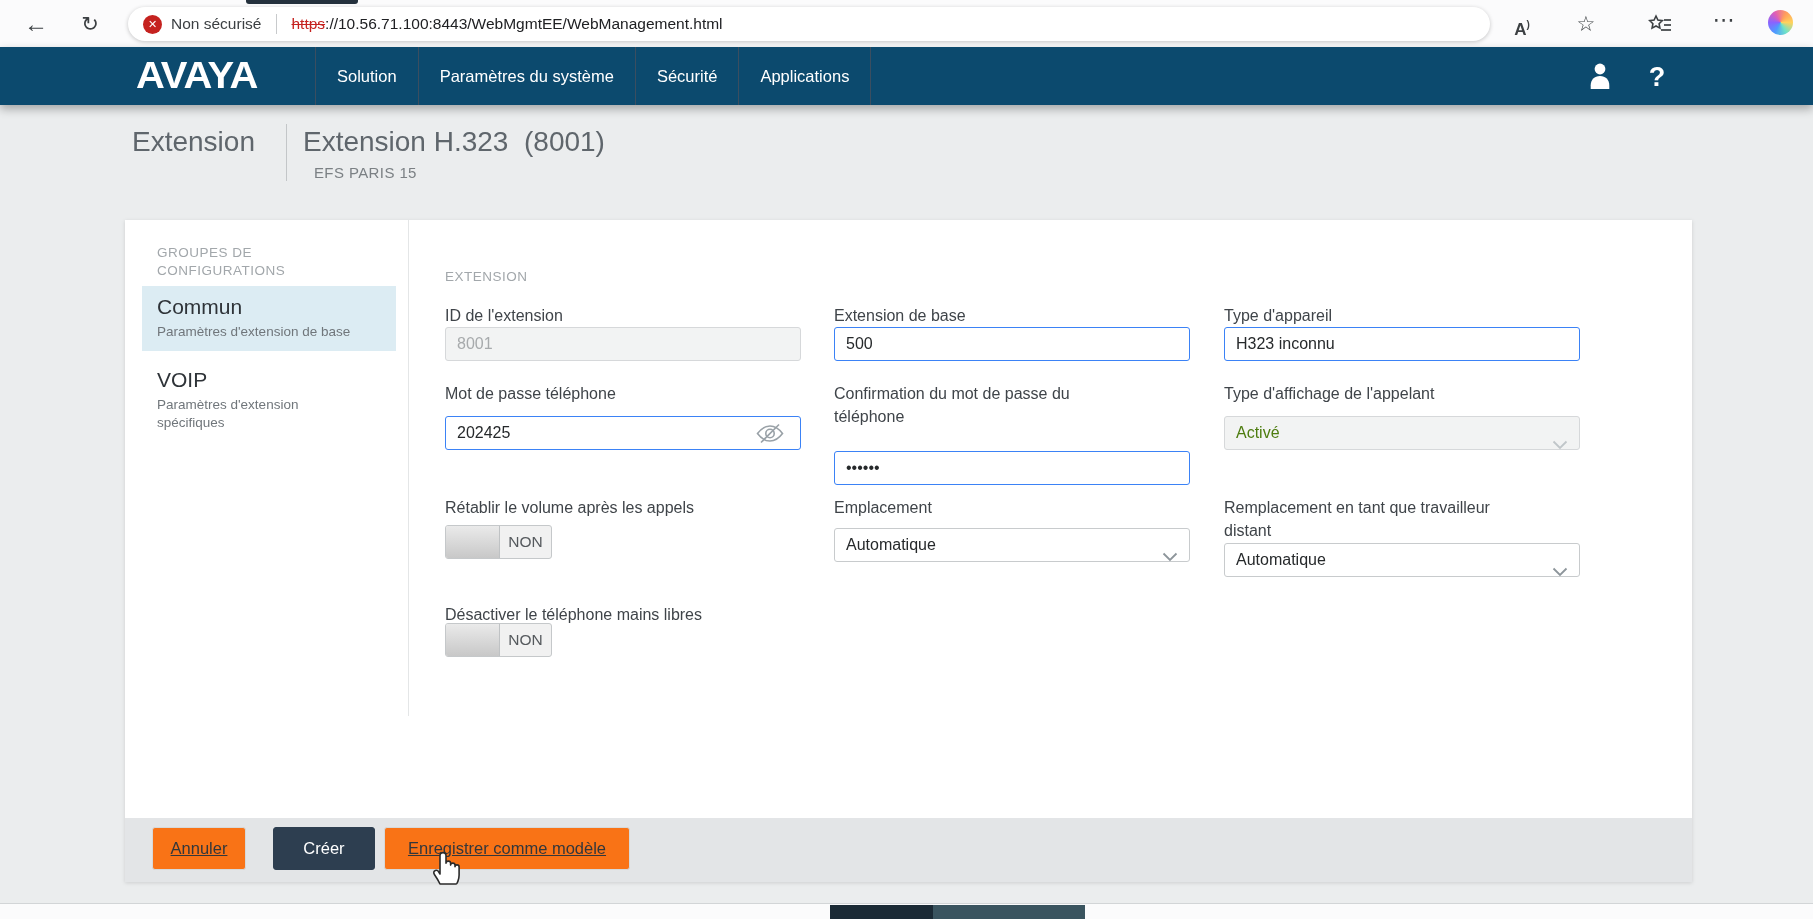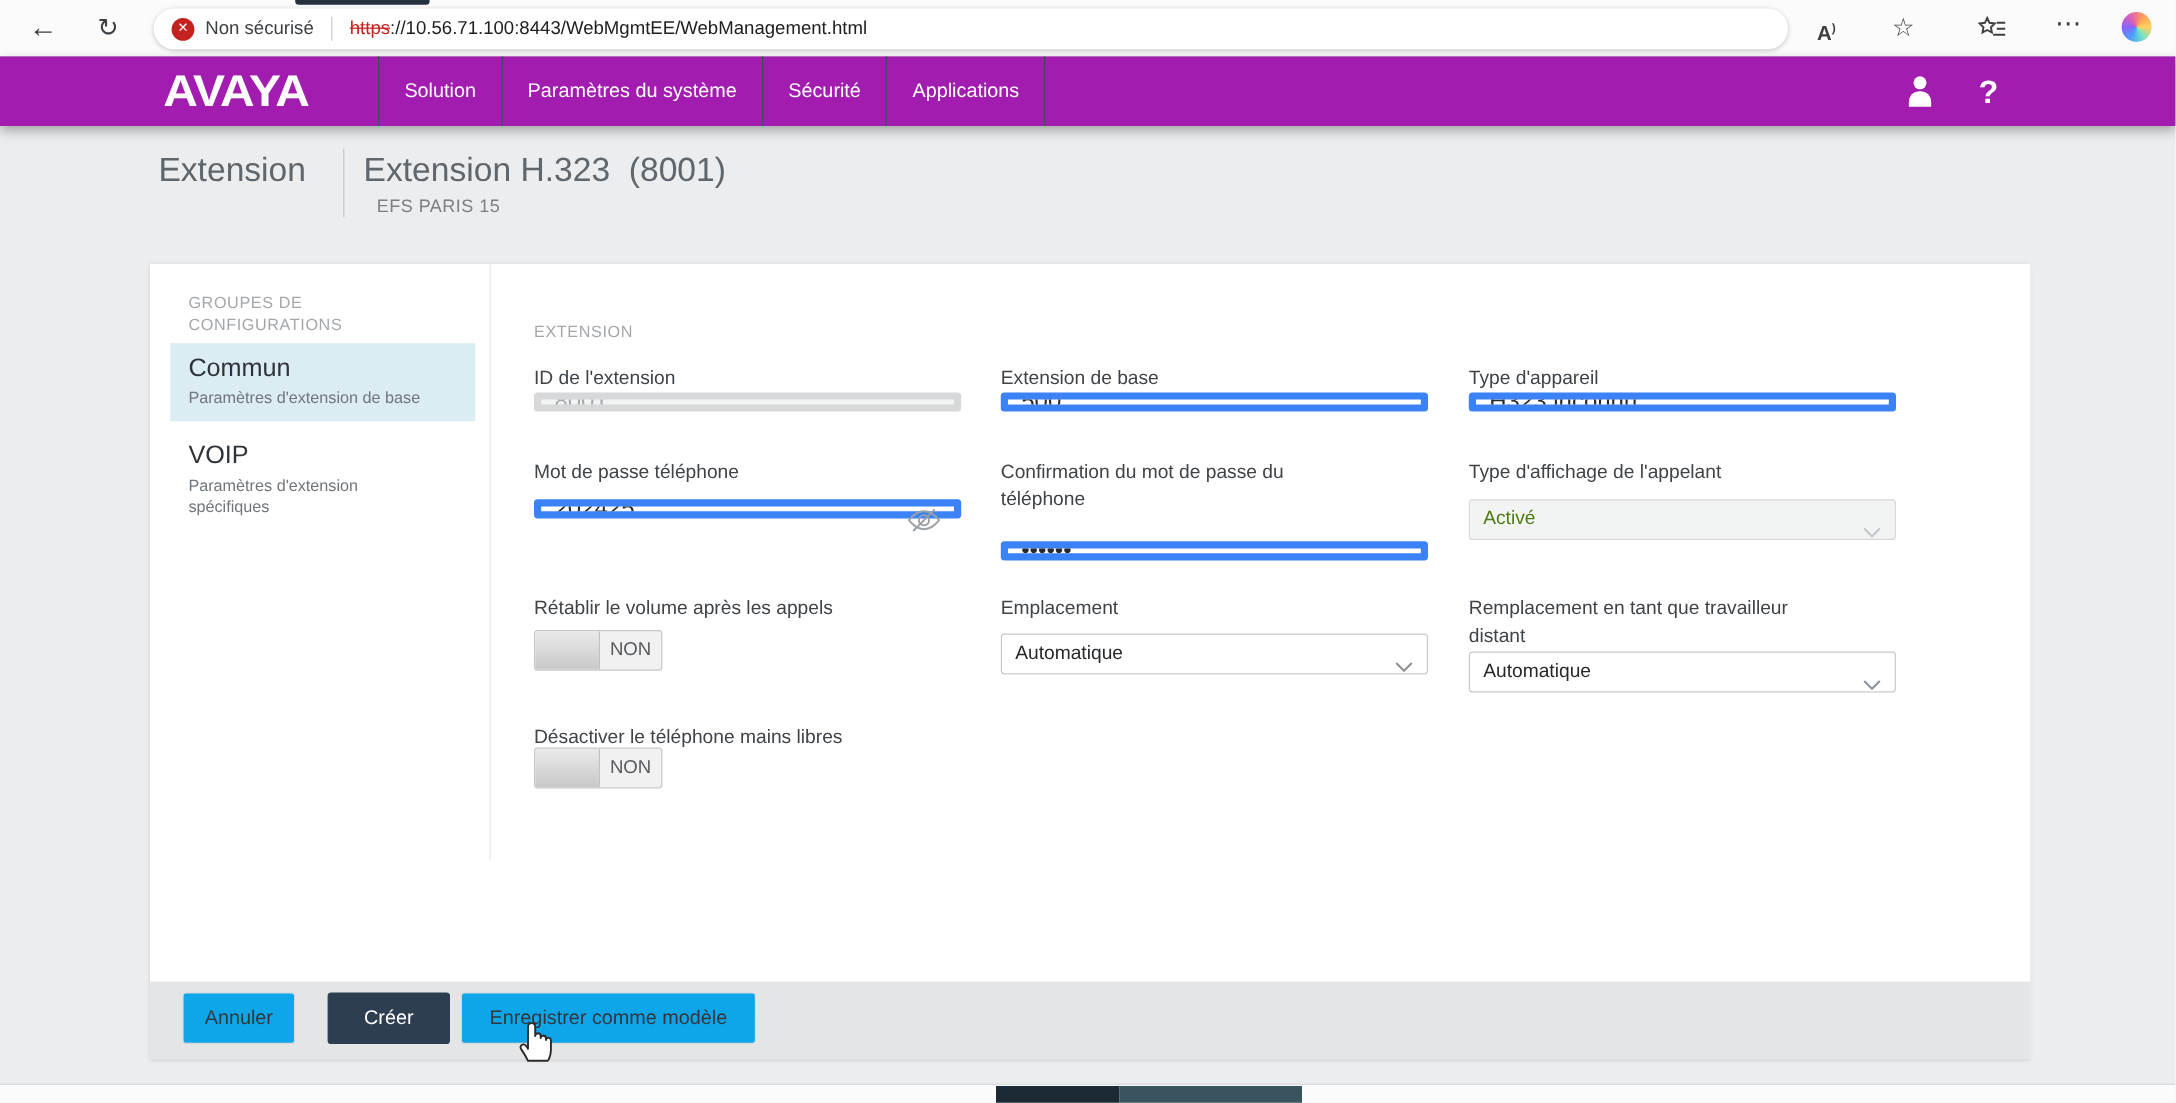--- a/index.html
+++ b/index.html
@@ -22,21 +22,21 @@
   .sec-label { color:#3c4043; margin-left:9px; }
   .pill-divider { width:1px; height:20px; background:#c8cacc; margin:0 14px 0 15px; }
   .url-scheme { color:#c5221f; text-decoration:line-through; }
   .url-rest { color:#202124; }
   .read-aloud { font-size:17px; font-weight:bold; }
   .read-aloud sup { font-size:10px; }
   .copilot { position:absolute; left:1768px; top:10px; width:25px; height:25px; border-radius:50%;
     background:conic-gradient(from 210deg,#4e9bff,#8a63ff,#e05fb6,#ff9d5c,#ffd25c,#6ee2c8,#4e9bff); }
 
   
-  .navbar { position:absolute; top:47px; left:0; right:0; height:58px; background:#a21caf; box-shadow:0 4px 9px rgba(0,0,0,.3); z-index:5; }
+  .navbar { position:absolute; top:47px; left:0; right:0; height:58px; background:#0c4a6e; box-shadow:0 4px 9px rgba(0,0,0,.3); z-index:5; }
   .avaya-logo { position:absolute; left:136px; top:8px; color:#fff; font-size:37px; font-weight:700; letter-spacing:-1px; transform:scaleX(1.08); transform-origin:left; }
   .nav-items { position:absolute; left:315px; top:0; height:58px; display:flex; }
   .nav-item { height:58px; line-height:58px; padding:0 21px; color:#fff; font-size:16.5px; border-left:1px solid #3b4e60; cursor:pointer; }
   .nav-item:last-child { border-right:1px solid #3b4e60; }
   .nav-right-icon { position:absolute; top:15px; width:30px; height:30px; text-align:center; }
   .help-glyph { color:#fff; font-size:27px; font-weight:700; line-height:30px; }
 
   
   .page-header { position:absolute; left:132px; top:124px; display:flex; align-items:stretch; }
   .breadcrumb { font-size:28px; color:#5f666c; line-height:36px; }
@@ -51,36 +51,36 @@
   .sidebar { position:absolute; left:0; top:0; width:284px; height:496px; border-right:1px solid #e4e6e7;padding-left:24px; }
   .side-heading { position:absolute; left:32px; top:24px; width:220px; font-size:13.5px; letter-spacing:.5px; color:#a2a7ab; line-height:1.35; }
   .side-item { position:absolute; left:17px; width:254px; padding:9px 10px 10px 15px; cursor:pointer; }
   .side-item.selected { background:#dcecf3; }
   .side-item .si-title { font-size:21px; color:#2e3338; }
   .side-item .si-sub { font-size:13.5px; color:#70767b; margin-top:4px; line-height:1.3; }
 
   
   .section-heading { position:absolute; left:320px; top:49px; font-size:13.5px; letter-spacing:.5px; color:#a2a7ab; }
   .flabel { position:absolute; font-size:16px; color:#3f4449; line-height:1.45; }
-  .finput { position:absolute; width:356px; height:16px; border:6px solid #3b82f6; border-radius:3px; background:#fff; padding:0 11px; font-size:20px; color:#26292b; font-family:inherit; }
+  .finput { position:absolute; width:356px; height:34px; border:1px solid #3b82f6; border-radius:3px; background:#fff; padding:0 11px; font-size:16px; color:#26292b; font-family:inherit; }
   .finput:disabled, .finput.disabled { background:#f2f3f3; border-color:#d6d8da; color:#a7aaac; }
   .fselect { position:absolute; width:356px; height:34px; border:1px solid #c8cbcd; border-radius:3px; background:#fff; padding:0 34px 0 11px; font-size:16px; color:#26292b; line-height:32px; cursor:pointer; }
   .fselect.disabled { background:#f2f3f3; border-color:#d6d8da; color:#4d7c0f; cursor:default; }
   .chev { position:absolute; right:11px; top:12px; color:#8d959b; }
   .fselect.disabled .chev { color:#c0c6c9; }
   .eye-btn { position:absolute; cursor:pointer; }
 
   .toggle { position:absolute; width:107px; height:34px; border:1px solid #c5c8ca; border-radius:3px; background:#f1f1f1; display:flex; cursor:pointer; overflow:hidden; }
   .toggle .knob { width:54px; background:linear-gradient(#eaeaea,#c8c8c8); border-right:1px solid #bfc2c4; }
   .toggle .tlabel { flex:1; text-align:center; line-height:32px; font-size:15.5px; color:#55595d; }
 
   
   .card-footer { position:absolute; left:0; top:598px; width:100%; height:64px; background:#e3e5e7; }
   .btn { position:absolute; top:9px; height:43px; border-radius:3px; font-size:16.5px; font-family:inherit; cursor:pointer; }
-  .btn-light { background:#0ea5e9; border:1px solid #d6d9da; color:#33373b; }
+  .btn-light { background:#f97316; border:1px solid #d6d9da; color:#33373b;text-decoration:underline; }
   .btn-dark { background:#2d3e50; border:1px solid #2d3e50; color:#fff; }
 
   
   .bottom-strip { position:absolute; left:0; right:0; top:903px; height:16px; background:#fbfbfc; border-top:1px solid #d2d5d7; }
   .strip-dark1 { position:absolute; left:830px; top:1px; width:103px; height:15px; background:#1b2a35; }
   .strip-dark2 { position:absolute; left:933px; top:1px; width:152px; height:15px; background:#3a545f; }
 
   .cursor-hand { position:absolute; left:430px; top:846px; z-index:20; pointer-events:none; }
 </style>
 </head>

